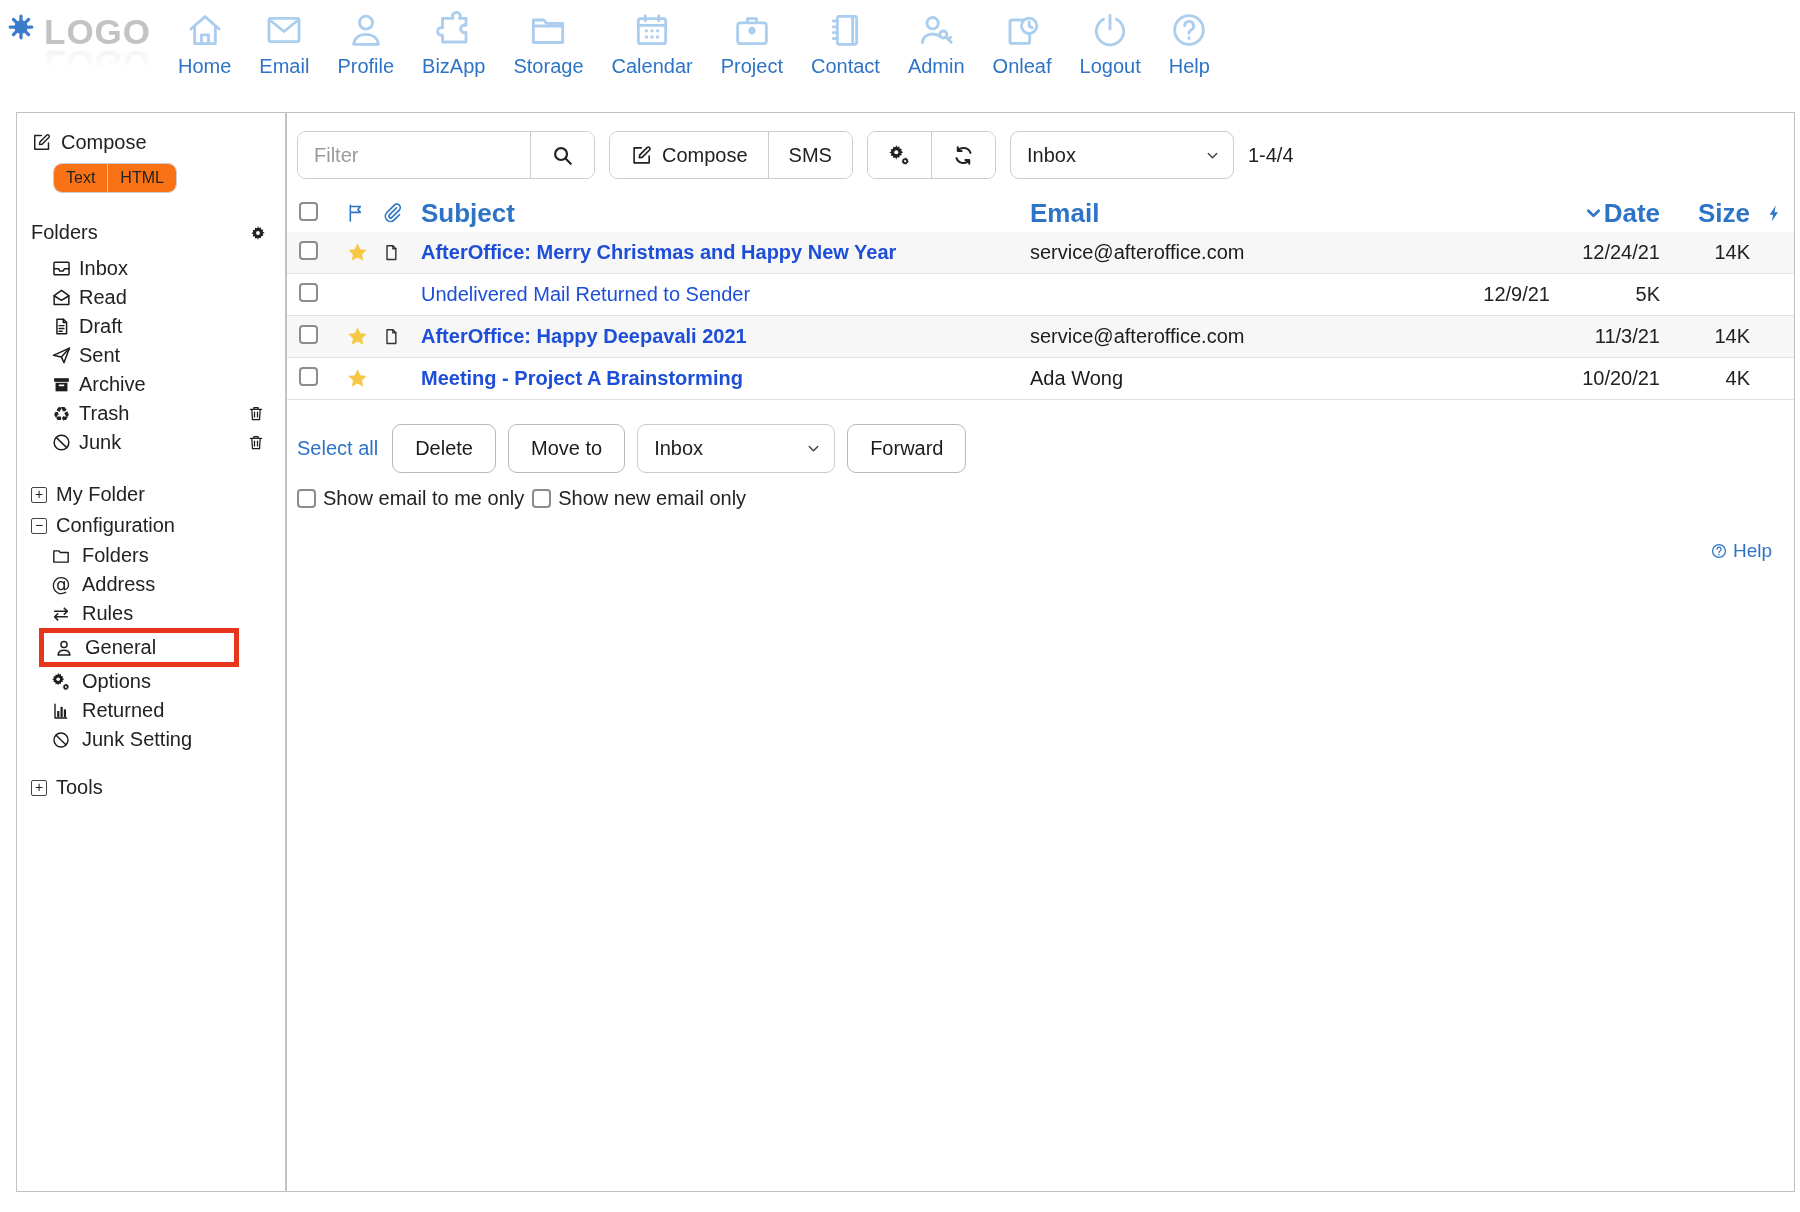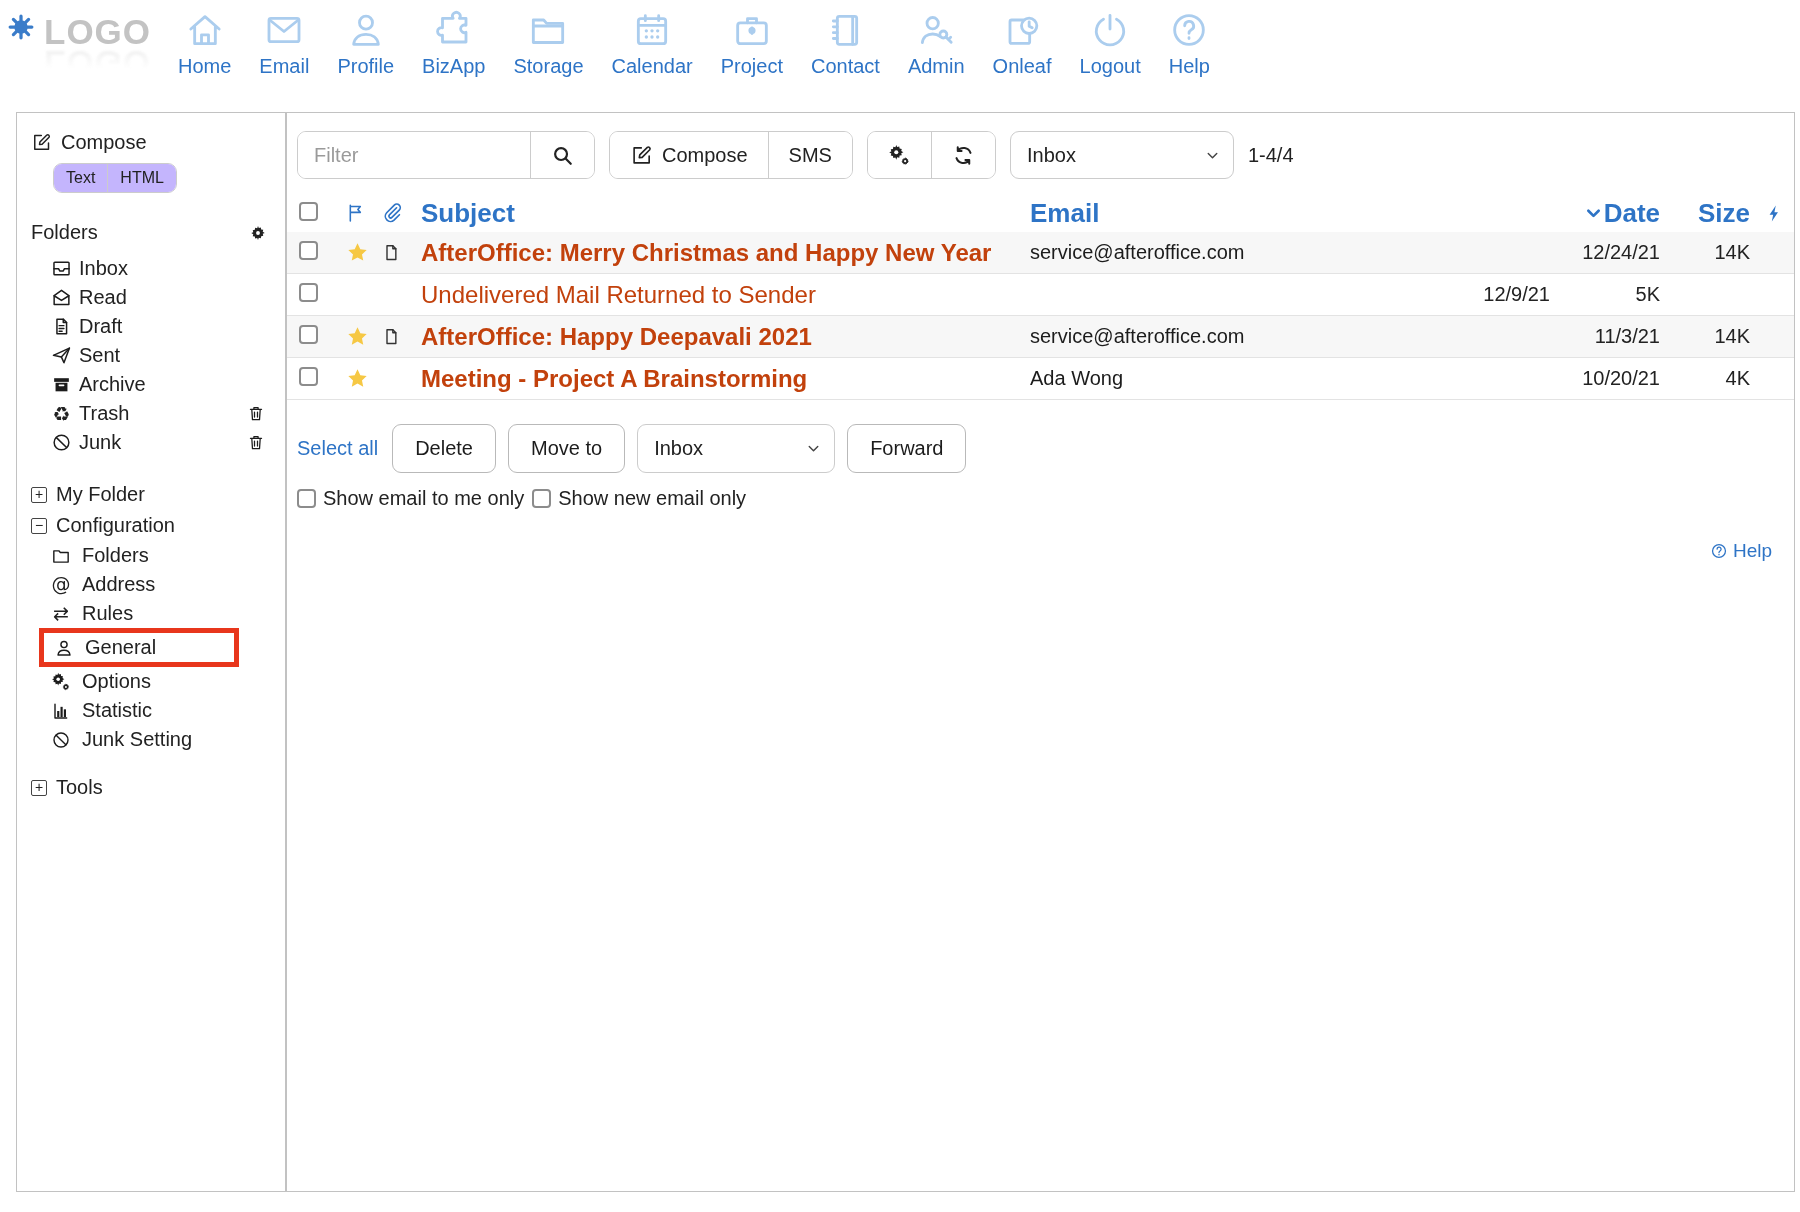--- a/index.html
+++ b/index.html
@@ -34,21 +34,21 @@
   
   .wrap { display:flex; padding:0 5px 0 16px; align-items:stretch; }
   .panel { border:1px solid #c2c2c2; background:#fff; height:1080px; }
   .sidebar { width:270px; flex:none; padding:18px 12px 0 14px; }
   .main { flex:1; padding:11px 0 0 0; position:relative; }
 
   
   .compose-row { display:flex; align-items:center; gap:9px; font-size:20px; cursor:pointer; }
   .compose-row .icn { width:21px; height:21px; color:#222; }
   .seg { display:inline-flex; border:1px solid #ccc; border-radius:9px; overflow:hidden; margin:9px 0 28px 22px; }
-  .seg button { font-family:inherit; font-size:16px; padding:5px 12px; background:#c4b5fd; border:none; border-right:1px solid #ccc; color:#222; cursor:pointer; }
+  .seg button { font-family:inherit; font-size:16px; padding:5px 12px; background:#f97316; border:none; border-right:1px solid #ccc; color:#222; cursor:pointer; }
   .seg button:last-child { border-right:none; }
   .folders-head { display:flex; align-items:center; justify-content:space-between; font-size:20px; padding-right:6px; margin-bottom:10px; }
   .folders-head .icn { width:18px; height:18px; color:#222; cursor:pointer; }
   ul { list-style:none; margin:0; padding:0; }
   .flist li { display:flex; align-items:center; gap:7px; font-size:20px; padding:3px 0; margin-left:20px; cursor:pointer; }
   .flist .icn { width:21px; height:21px; color:#1c1c1c; }
   .flist .tglyph { font-size:20px; width:21px; text-align:center; }
   .trashr { margin-left:auto; margin-right:8px; width:18px !important; height:19px !important; }
   .tree { margin-top:22px; }
   .t0 { display:flex; align-items:center; gap:9px; font-size:20px; padding:4px 0; cursor:pointer; }
@@ -77,21 +77,21 @@
   .mrow.mhead { height:38px; border-bottom:none; }
   .mrow.alt { background:#f7f7f7; }
   .head { color:#2e74c6; font-weight:bold; font-size:26px; cursor:pointer; }
   .c-date, .c-size { text-align:right; font-size:20px; }
   .c-email { font-size:20px; color:#1c1c1c; overflow:hidden; white-space:nowrap; }
   .hflag, .hclip { color:#2e74c6; width:22px; height:22px; cursor:pointer; }
   .dhead { display:flex; align-items:center; justify-content:flex-end; gap:1px; }
   .dhead .icn { width:19px; height:19px; color:#2e74c6; }
   .shead { display:flex; align-items:center; justify-content:flex-end; gap:8px; }
   .bolt { width:19px; height:19px; color:#2e74c6; cursor:pointer; }
-  .subj { font-size:24px; color:#c2410c; text-decoration:none; justify-self:start; white-space:nowrap; overflow:hidden; cursor:pointer; }
+  .subj { font-size:20px; color:#1d4ed8; text-decoration:none; justify-self:start; white-space:nowrap; overflow:hidden; cursor:pointer; }
   .subj.bold { font-weight:bold; }
   .star { width:25px; height:25px; color:#f6c844; cursor:pointer; }
   .docic { width:20px; height:21px; color:#333; }
   input[type=checkbox] { appearance:none; -webkit-appearance:none; width:19px; height:19px; border:2px solid #8c8c8c; border-radius:4px; background:#fff; margin:0; cursor:pointer; flex:none; }
 
   
   .actions { display:flex; align-items:center; gap:12px; margin:24px 0 0 10px; }
   .selall { color:#2e74c6; font-size:20px; text-decoration:none; margin-right:2px; cursor:pointer; }
   .abtn { font-family:inherit; font-size:20px; border:1px solid #b9b9b9; border-radius:9px; background:#fff; height:49px; padding:0 22px; color:#1c1c1c; cursor:pointer; }
   .selectbox.move { width:198px; height:49px; }
@@ -390,21 +390,21 @@
           <span class="icn">
             <svg viewBox="0 0 24 24" fill="none" stroke="currentColor" stroke-width="1.7" stroke-linecap="round" stroke-linejoin="round">
               <path d="M4.8 3.8v16.5M4.8 20.3h14"></path>
               <g fill="currentColor" stroke="none">
                 <rect x="7.4" y="12" width="2.6" height="7.3"></rect>
                 <rect x="11.4" y="7" width="2.6" height="12.3"></rect>
                 <rect x="15.4" y="10" width="2.6" height="9.3"></rect>
               </g>
             </svg>
           </span>
-          <span>Statistic</span>
+          <span>Returned</span>
         </li>
       <li class="t1">
           <span class="icn">
             <svg viewBox="0 0 24 24" fill="none" stroke="currentColor" stroke-width="1.7" stroke-linecap="round" stroke-linejoin="round">
               <circle cx="12" cy="12" r="8.4"></circle>
               <path d="M6.2 6.4l11.6 11.3"></path>
             </svg>
           </span>
           <span>Junk Setting</span>
         </li>

